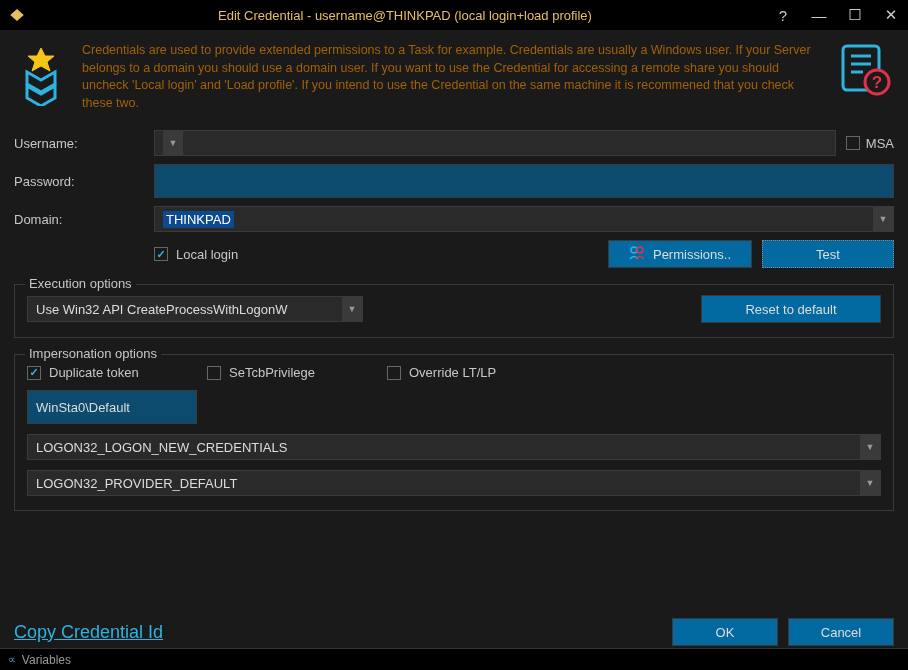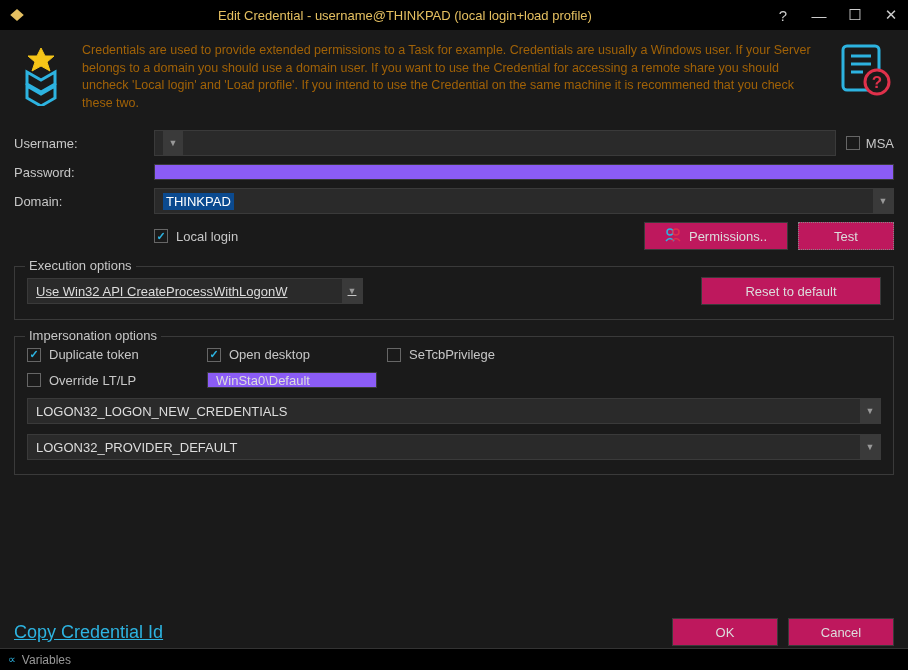--- a/index.html
+++ b/index.html
@@ -12,34 +12,34 @@
 .content { padding: 12px 14px; }
 .hero { display: flex; gap: 14px; margin-bottom: 18px; }
 .hero-icon { width: 54px; flex-shrink: 0; display: flex; align-items: flex-start; justify-content: center; padding-top: 4px; }
 .hero-text { flex: 1; color: #a16207; line-height: 1.4; font-size: 12.5px; }
 .hero-help { width: 60px; flex-shrink: 0; display: flex; align-items: flex-start; justify-content: center; }
 .form-row { display: flex; align-items: center; margin-bottom: 8px; }
 .form-row .label { width: 140px; flex-shrink: 0; color: #c7c7c7; }
 .dropdown { flex: 1; background: #2a2a2a; border: 1px solid #3a3a3a; height: 26px; display: flex; align-items: center; padding: 0 8px; position: relative; }
 .dropdown .dd-val { flex: 1; color: #ddd; }
 .dropdown .dd-arrow { width: 20px; height: 24px; background: #3a3a3a; margin-right: -8px; display: flex; align-items: center; justify-content: center; color: #999; font-size: 9px; }
-.text-input { flex: 1; background: #8b5cf6; border: 1px solid #3a3a3a; height: 14px; padding: 7px 8px; color: #ddd; font-size: 13px; outline: none; }
+.text-input { flex: 1; background: #0c4a6e; border: 1px solid #3a3a3a; height: 14px; padding: 16px 8px; color: #ddd; font-size: 13px; outline: none; }
 .domain-val { background: #0b4a8f; color: #fff; padding: 1px 3px; }
 .chk-group-row { display: flex; align-items: center; }
 .chk-left { display: flex; flex-direction: column; gap: 4px; margin-left: 140px; flex: 1; }
 .chk { width: 14px; height: 14px; border: 1px solid #666; display: flex; align-items: center; justify-content: center; cursor: pointer; flex-shrink: 0; }
 .chk.checked::after { content: '✓'; color: #2db3e0; font-size: 11px; font-weight: bold; }
 .chk-label { color: #c7c7c7; }
-.btn { background: #be185d; border: 1px solid #3a3a3a; color: #ddd; height: 28px; padding: 0 20px; display: inline-flex; align-items: center; justify-content: center; cursor: pointer; font-size: 13px; gap: 8px; }
+.btn { background: #0369a1; border: 1px solid #3a3a3a; color: #ddd; height: 28px; padding: 0 20px; display: inline-flex; align-items: center; justify-content: center; cursor: pointer; font-size: 13px; gap: 8px; }
 .btn.outlined { border: 1px dotted #888; }
 .btn-row-right { display: flex; gap: 10px; align-items: center; }
 .fieldset { border: 1px solid #3a3a3a; padding: 10px 12px 14px 12px; margin-top: 16px; position: relative; }
 .fieldset .legend { position: absolute; top: -9px; left: 10px; background: #1a1a1a; padding: 0 4px; color: #c7c7c7; }
 .exec-row { display: flex; gap: 10px; align-items: center; }
-.exec-dd { flex: 1; max-width: 500px; text-decoration: underline; }
+.exec-dd { flex: 1; max-width: 500px; }
 .imp-grid { display: grid; grid-template-columns: 170px 170px 1fr; gap: 10px 10px; align-items: center; }
 .chk-inline { display: flex; align-items: center; gap: 8px; }
 .imp-dd-row { margin-top: 10px; display: flex; }
 .imp-dd { width: 365px; }
 .footer { position: absolute; bottom: 24px; left: 0; right: 0; padding: 0 14px; display: flex; align-items: center; }
 .link { color: #2db3e0; text-decoration: underline; cursor: pointer; font-size: 18px; }
 .footer-btns { margin-left: auto; display: flex; gap: 10px; }
 .footer-btns .btn { width: 106px; justify-content: center; }
 .statusbar { position: absolute; bottom: 0; left: 0; right: 0; height: 22px; background: #000; border-top: 1px solid #333; display: flex; align-items: center; padding: 0 8px; color: #999; font-size: 12px; gap: 6px; }
 .statusbar .sicon { color: #2db3e0; font-size: 11px; }
@@ -122,21 +122,21 @@
         <span>
           <svg width="16" height="16" viewBox="0 0 16 16">
               <circle cx="5" cy="5" r="3" fill="none" stroke="#2db3e0" stroke-width="1.5"></circle>
               <circle cx="11" cy="5" r="3" fill="none" stroke="#e0314b" stroke-width="1.5"></circle>
               <path d="M1 14 Q5 9 9 14" fill="none" stroke="#2db3e0" stroke-width="1.5"></path>
               <path d="M7 14 Q11 9 15 14" fill="none" stroke="#e0314b" stroke-width="1.5"></path>
             </svg>
         </span>
         <span>Permissions..</span>
       </div>
-      <div class="btn outlined" style="width:96px;justify-content:center;">
+      <div class="btn outlined" style="width:132px;justify-content:center;">
         <span>Test</span>
       </div>
     </div>
   </div>
 
   <div class="fieldset">
     <div class="legend">Execution options</div>
     <div class="exec-row">
       <div class="dropdown exec-dd">
         <span class="dd-val">Use Win32 API CreateProcessWithLogonW</span>
@@ -150,24 +150,20 @@
   </div>
 
   <div class="fieldset">
     <div class="legend">Impersonation options</div>
     <div class="imp-grid">
       <div class="chk-inline">
         <span class="chk checked"></span>
         <span>Duplicate token</span>
       </div>
       <div class="chk-inline">
-        <span class="chk checked"></span>
-        <span>Open desktop</span>
-      </div>
-      <div class="chk-inline">
         <span class="chk"></span>
         <span>SeTcbPrivilege</span>
       </div>
       <div class="chk-inline">
         <span class="chk"></span>
         <span>Override LT/LP</span>
       </div>
       <input class="text-input" value="WinSta0\Default" style="">
     </div>
     <div class="imp-dd-row">

